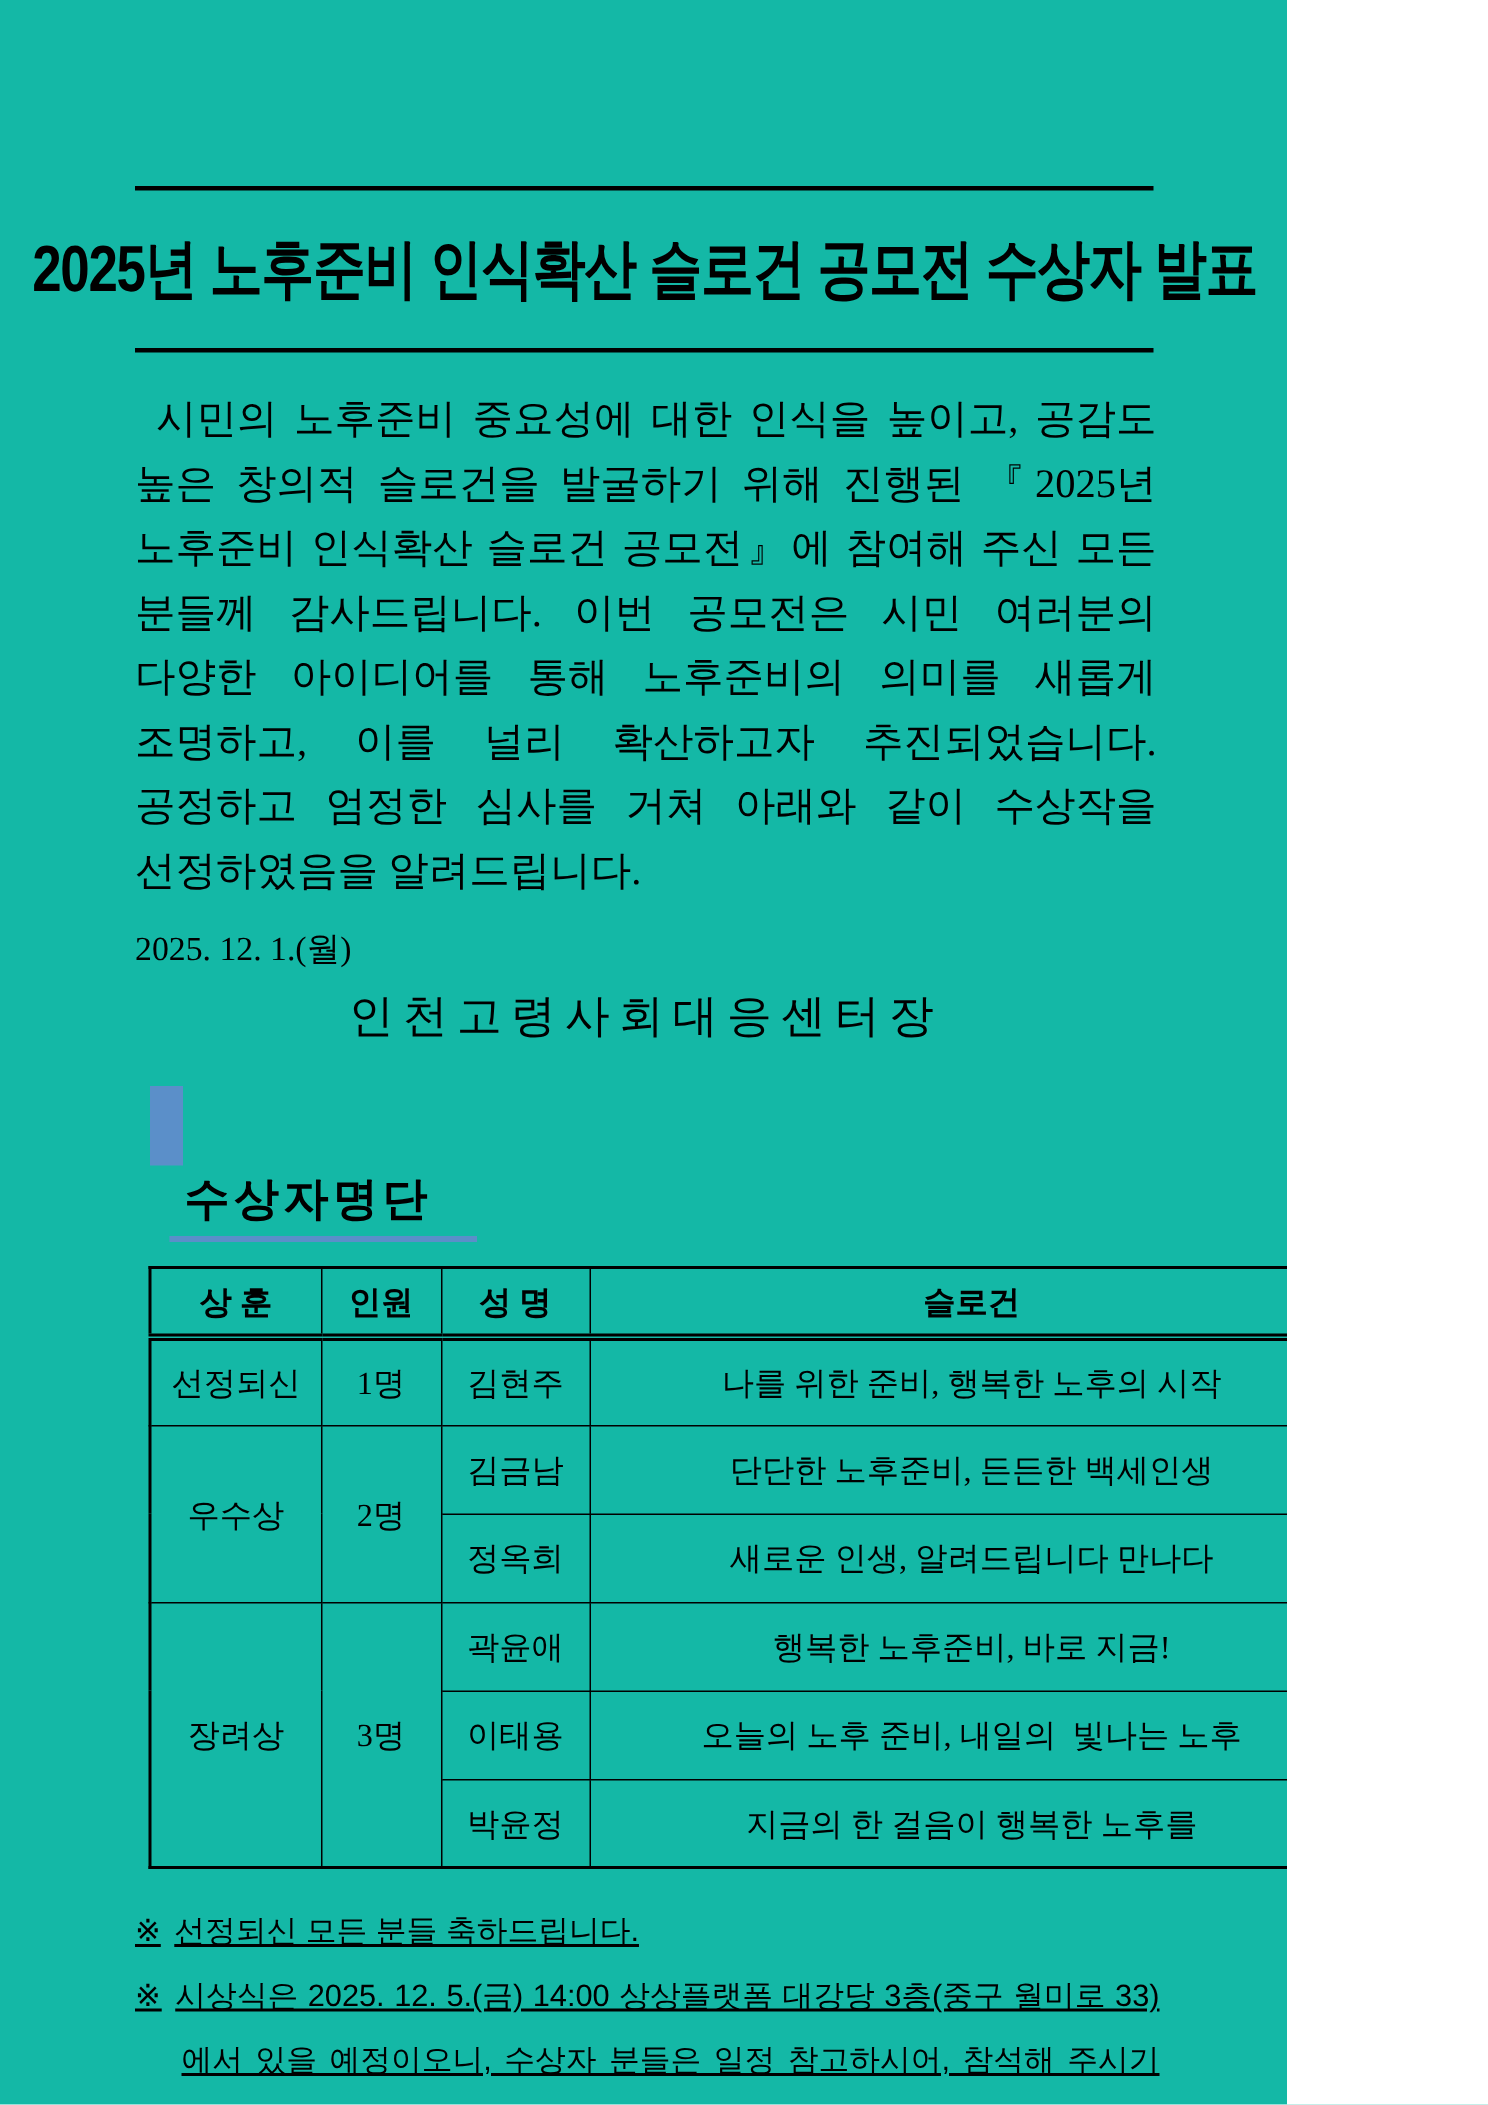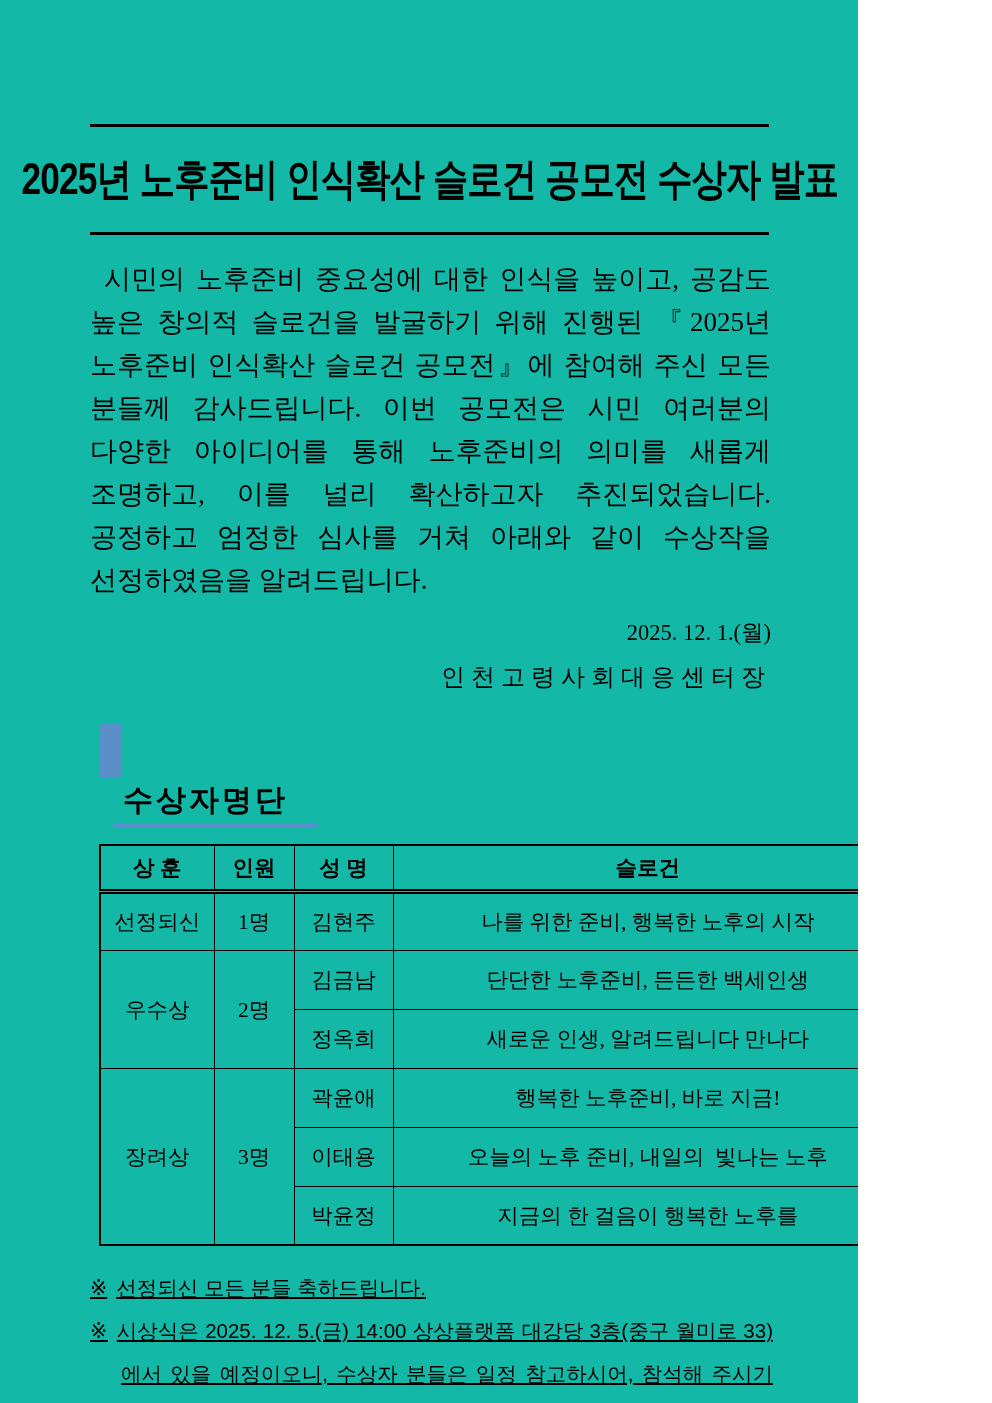--- a/index.html
+++ b/index.html
@@ -42,27 +42,27 @@
     text-align: justify;
     text-indent: 14px;
     word-break: keep-all;
   }
 
   
   .date-line {
     margin: 9px 87px 0 90px;
     font-size: 22.5px;
     line-height: 43px;
-    text-align: right;
+    text-align: left;
   }
   .signature-line {
     margin: 2px 87px 0 90px;
-    font-size: 24px;
-    line-height: 43px;
-    text-align: right;
+    font-size: 30px;
+    line-height: 43px;
+    text-align: center;
     letter-spacing: 6px;
   }
 
   
   .section-header {
     margin: 25px 87px 0 100px;
     display: flex;
     align-items: flex-start;
     flex-direction: column;
   }

